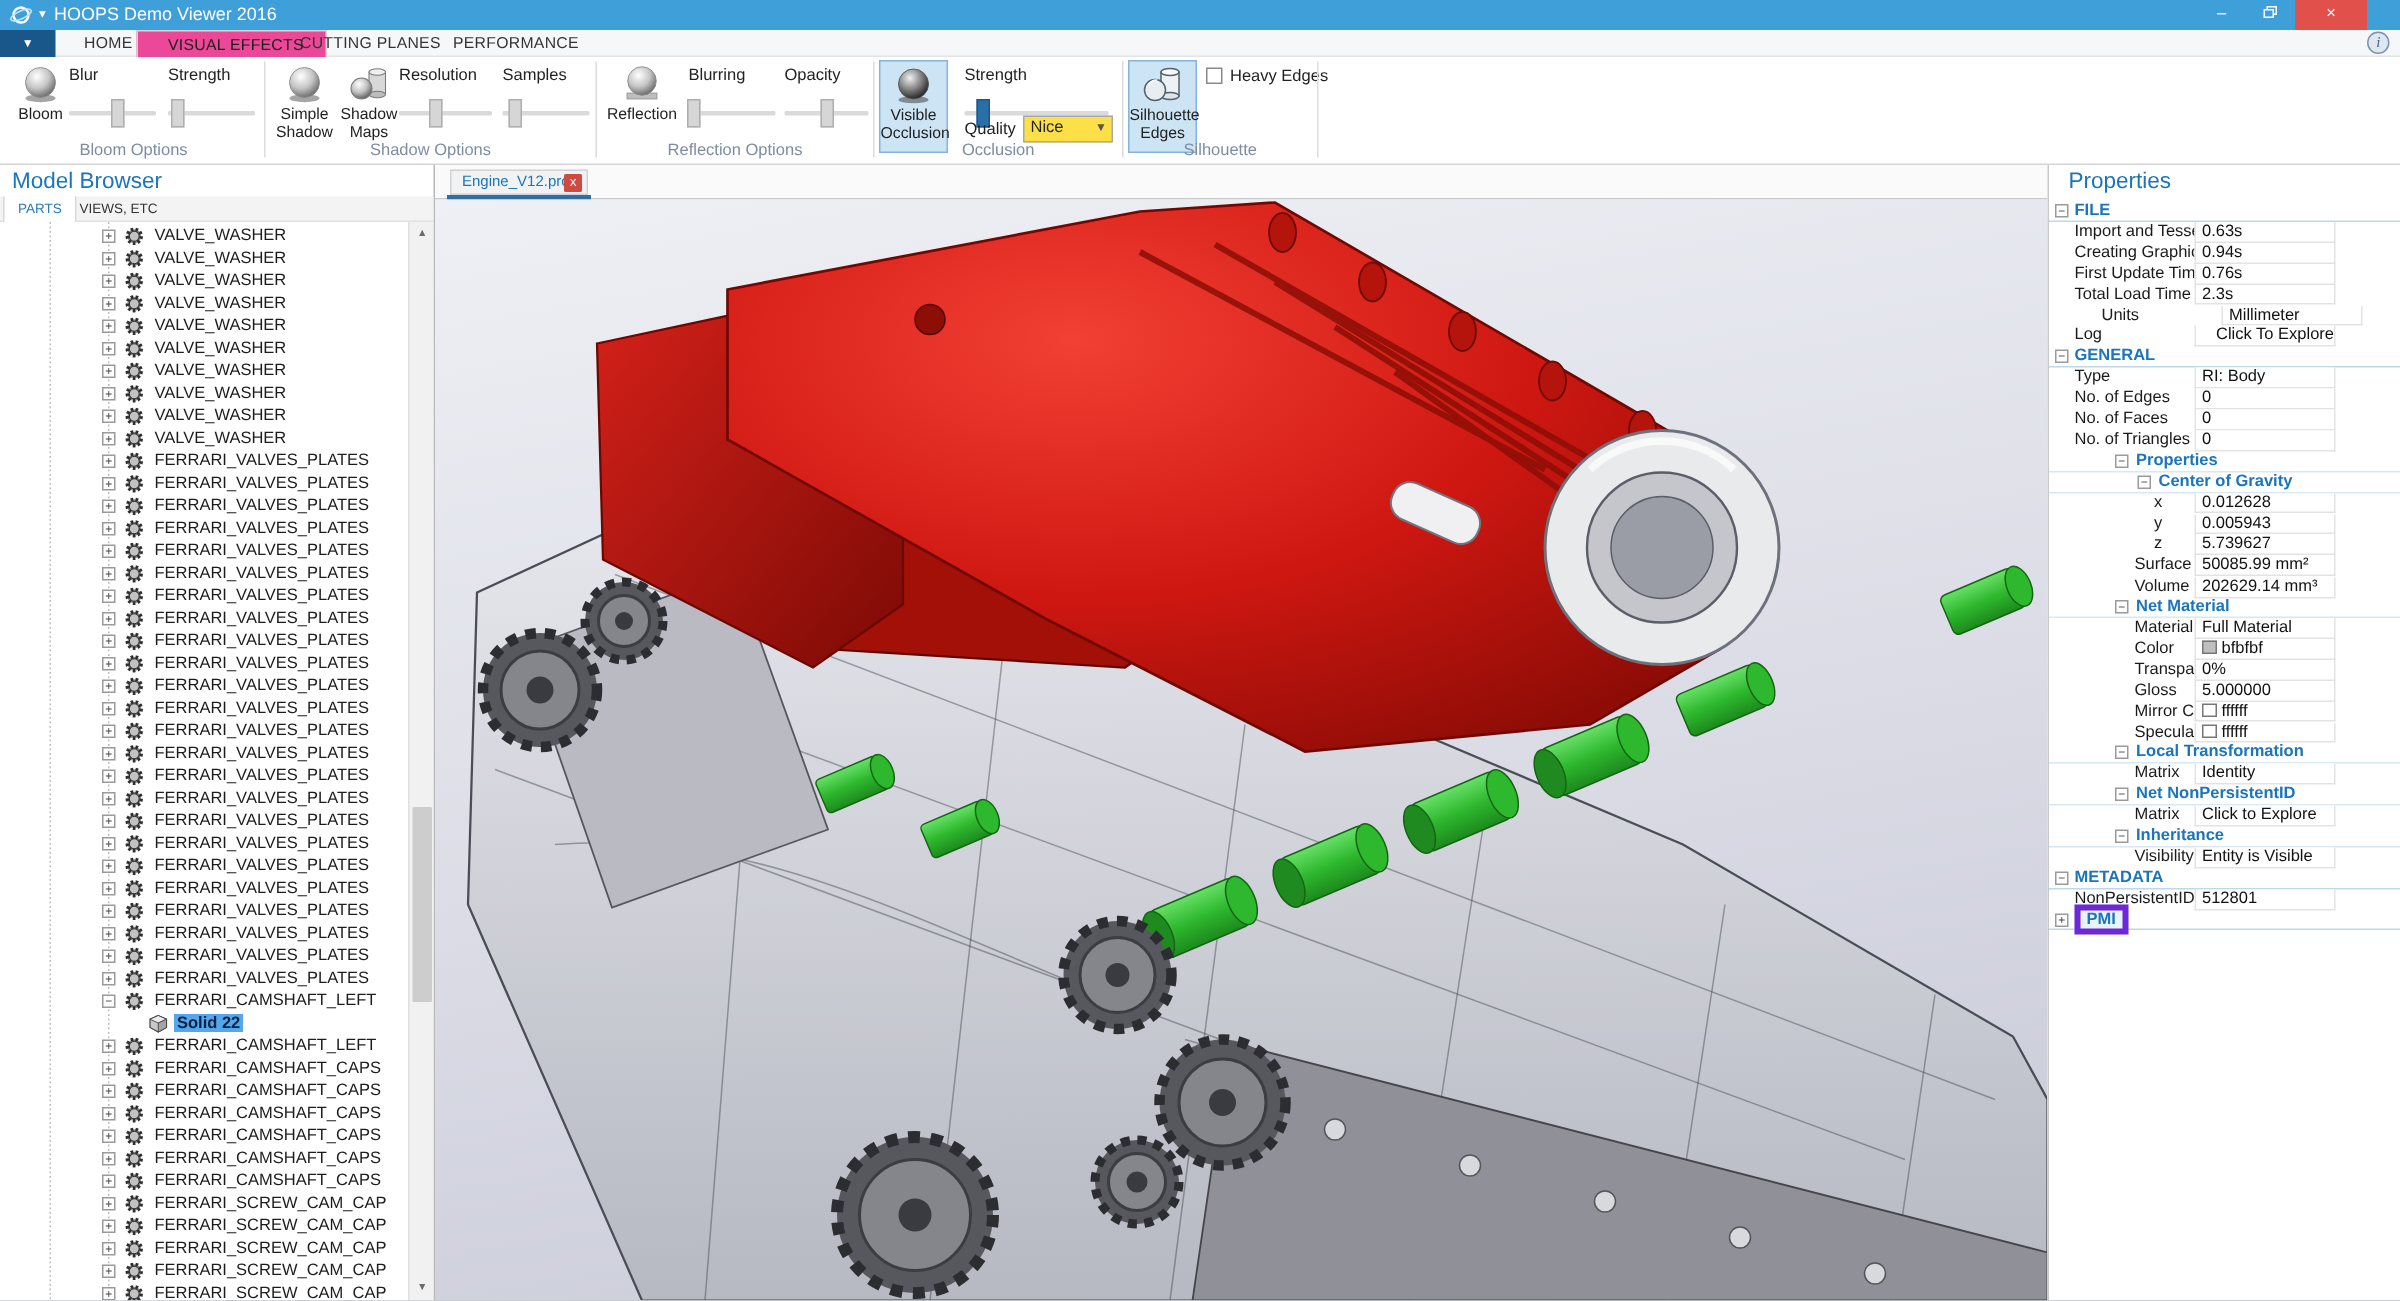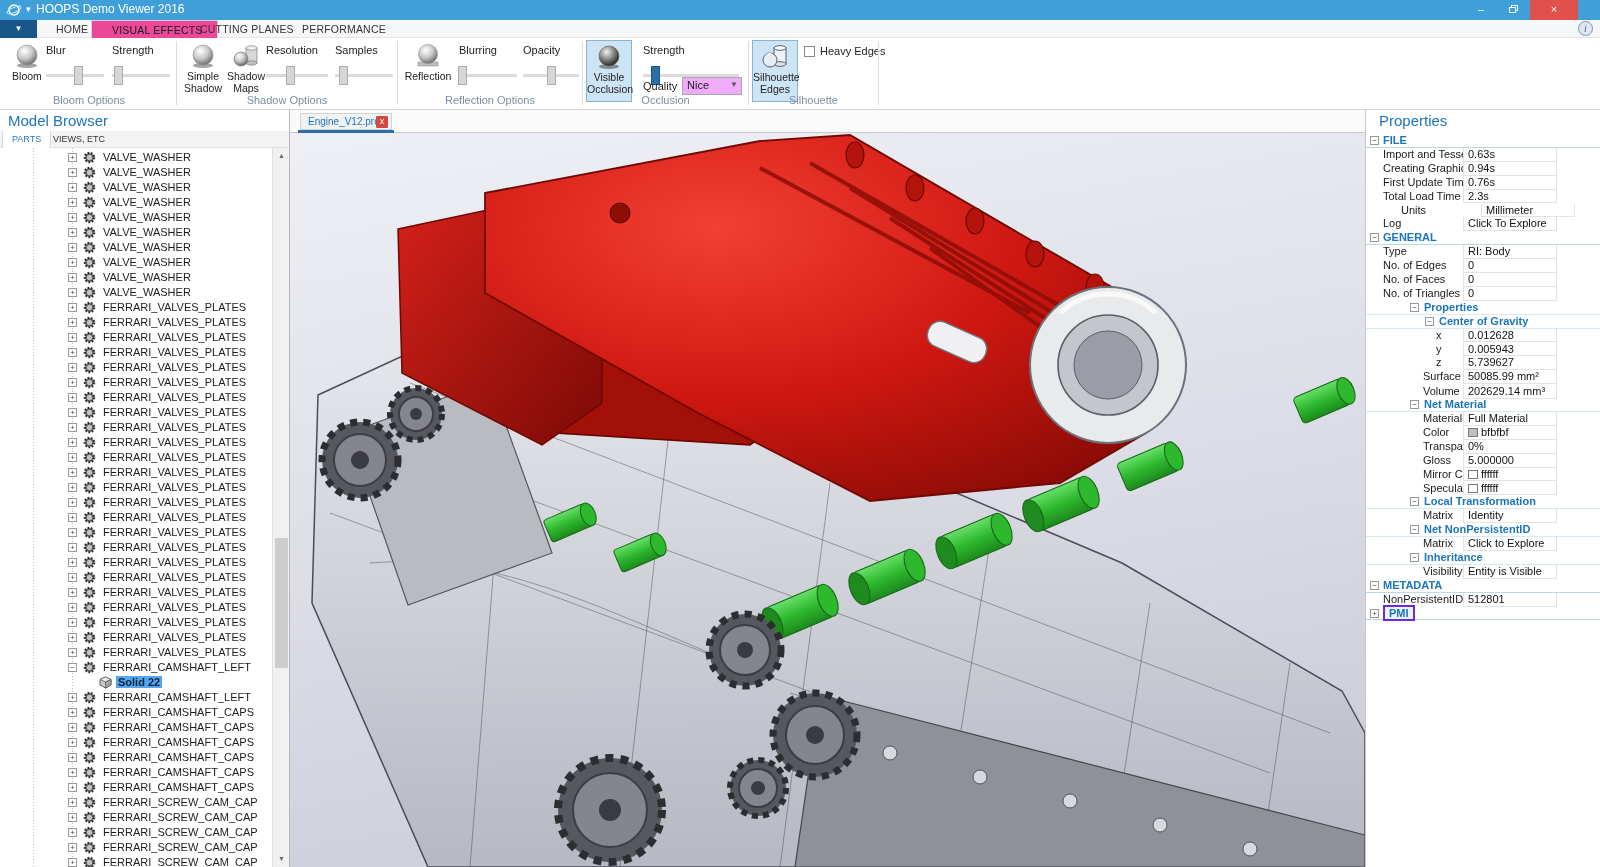--- a/index.html
+++ b/index.html
@@ -39,21 +39,21 @@
   .rgroup-title { top:56px; font-size:11px; color:#7e8ca3; text-align:center; }
   .rbtn { top:2px; width:44px; height:62px; text-align:center; font-size:10.5px; color:#222; line-height:11.5px; padding-top:1px; }
   .rbtn .bicon { height:30px; padding-top:2px; }
   .rbtn.active { background:#cde4f5; border:1px solid #84b4d8; }
   .slider { height:40px; }
   .slider-label { font-size:11px; color:#222; }
   .slider-track { position:absolute; top:30px; left:0; height:3px; background:#dadada; border-radius:1px; width:100%; }
   .slider-thumb { position:absolute; top:22px; width:9px; height:19px; background:#d6d6d6; border:1px solid #aeaeae; }
   .slider-thumb.blue { background:#2a70a8; border-color:#1d578a; }
   .quality-row { font-size:11px; color:#222; }
-  .combo { position:absolute; border:1px solid #a8a8a8; background:#f0abfc; font-size:11px; color:#222; padding:1px 4px; }
+  .combo { position:absolute; border:1px solid #a8a8a8; background:#fde047; font-size:11px; color:#222; padding:1px 4px; }
   .combo .arrow { position:absolute; right:3px; top:2px; font-size:8px; color:#555; }
   .checkbox { display:inline-block; width:11px; height:11px; border:1px solid #8a8a8a; background:#fff; vertical-align:-2px; margin-right:5px; }
   .hedges { font-size:11px; color:#222; }
 
   
   .leftpanel { left:0; top:110px; width:290px; height:757px; background:#ffffff; border-right:1px solid #b8b8b8; }
   .mb-title { left:8px; top:2px; font-size:15px; color:#1b75bb; }
   .mb-tabs { left:0; top:21px; width:289px; height:17px; background:#f3f3f3; border-bottom:1px solid #e2e2e2; }
   .mb-tab { position:absolute; top:0; height:17px; line-height:16px; font-size:9px; padding:0 9px; color:#333; }
   .mb-tab.active { background:#fff; color:#2a7ab8; border-left:1px solid #d8d8d8; border-right:1px solid #d8d8d8; }
@@ -89,21 +89,21 @@
   .prop-row { position:absolute; left:0; width:235px; height:13.9px; font-size:11px; line-height:13.5px; white-space:nowrap; }
   .prop-row .pexp { position:absolute; top:2px; width:9px; height:9px; border:1px solid #9a9a9a; background:#fff;
                     font-size:8px; line-height:7px; text-align:center; color:#444; }
   .prop-row .plabel { position:absolute; top:0; color:#1a1a1a; }
   .prop-row.sec .plabel, .prop-row.sub .plabel { color:#1b75bb; font-weight:bold; }
   .prop-row.sec { border-bottom:1px solid #bcd8ec; }
   .prop-row.sub { border-bottom:1px solid #d8e8f4; }
   .prop-row .pval { position:absolute; left:97px; top:0; width:94px; height:13.9px; background:#fff;
                     border:1px solid #e3e3e3; border-top:none; padding-left:4px; color:#111; overflow:hidden; }
   .prop-row .swatch { display:inline-block; width:10px; height:9px; border:1px solid #777; vertical-align:-1px; margin-right:3px; }
-  .pmi-box { border:2px solid #6d28d9; background:#e9f3fb; padding:0 4px; }
+  .pmi-box { border:4px solid #6d28d9; background:#e9f3fb; padding:0 4px; }
 </style>
 </head>
 <body>
 
 <div id="app">
 
   <div class="abs titlebar">
     <svg class="abs app-logo" viewBox="0 0 16 16">
       <circle cx="8" cy="8" r="5" fill="none" stroke="#ffffff" stroke-width="1.6"></circle>
       <ellipse cx="8" cy="8" rx="7.4" ry="2.6" fill="none" stroke="#bfe2f6" stroke-width="1.1" transform="rotate(-25 8 8)"></ellipse>
@@ -861,21 +861,21 @@
           <span class="pval">0.76s</span>
         </div>
         <div class="prop-row item" style="top: 55.6px;">
           <span class="plabel" style="left:17px">Total Load Time</span>
           <span class="pval">2.3s</span>
         </div>
         <div class="prop-row item" style="top: 69.5px; margin-left: 18px;">
           <span class="plabel" style="left:17px">Units</span>
           <span class="pval">Millimeter</span>
         </div>
-        <div class="prop-row item" style="top: 83.4px;">
+        <div class="prop-row item" style="top: 83.4px; text-align: right;">
           <span class="plabel" style="left:17px">Log</span>
           <span class="pval">Click To Explore</span>
         </div>
         <div class="prop-row sec" style="top: 97.3px;">
           <span class="pexp" style="left:4px">−</span>
           <span class="plabel" style="left:17px">GENERAL</span>
         </div>
         <div class="prop-row item" style="top: 111.2px;">
           <span class="plabel" style="left:17px">Type</span>
           <span class="pval">RI: Body</span>

